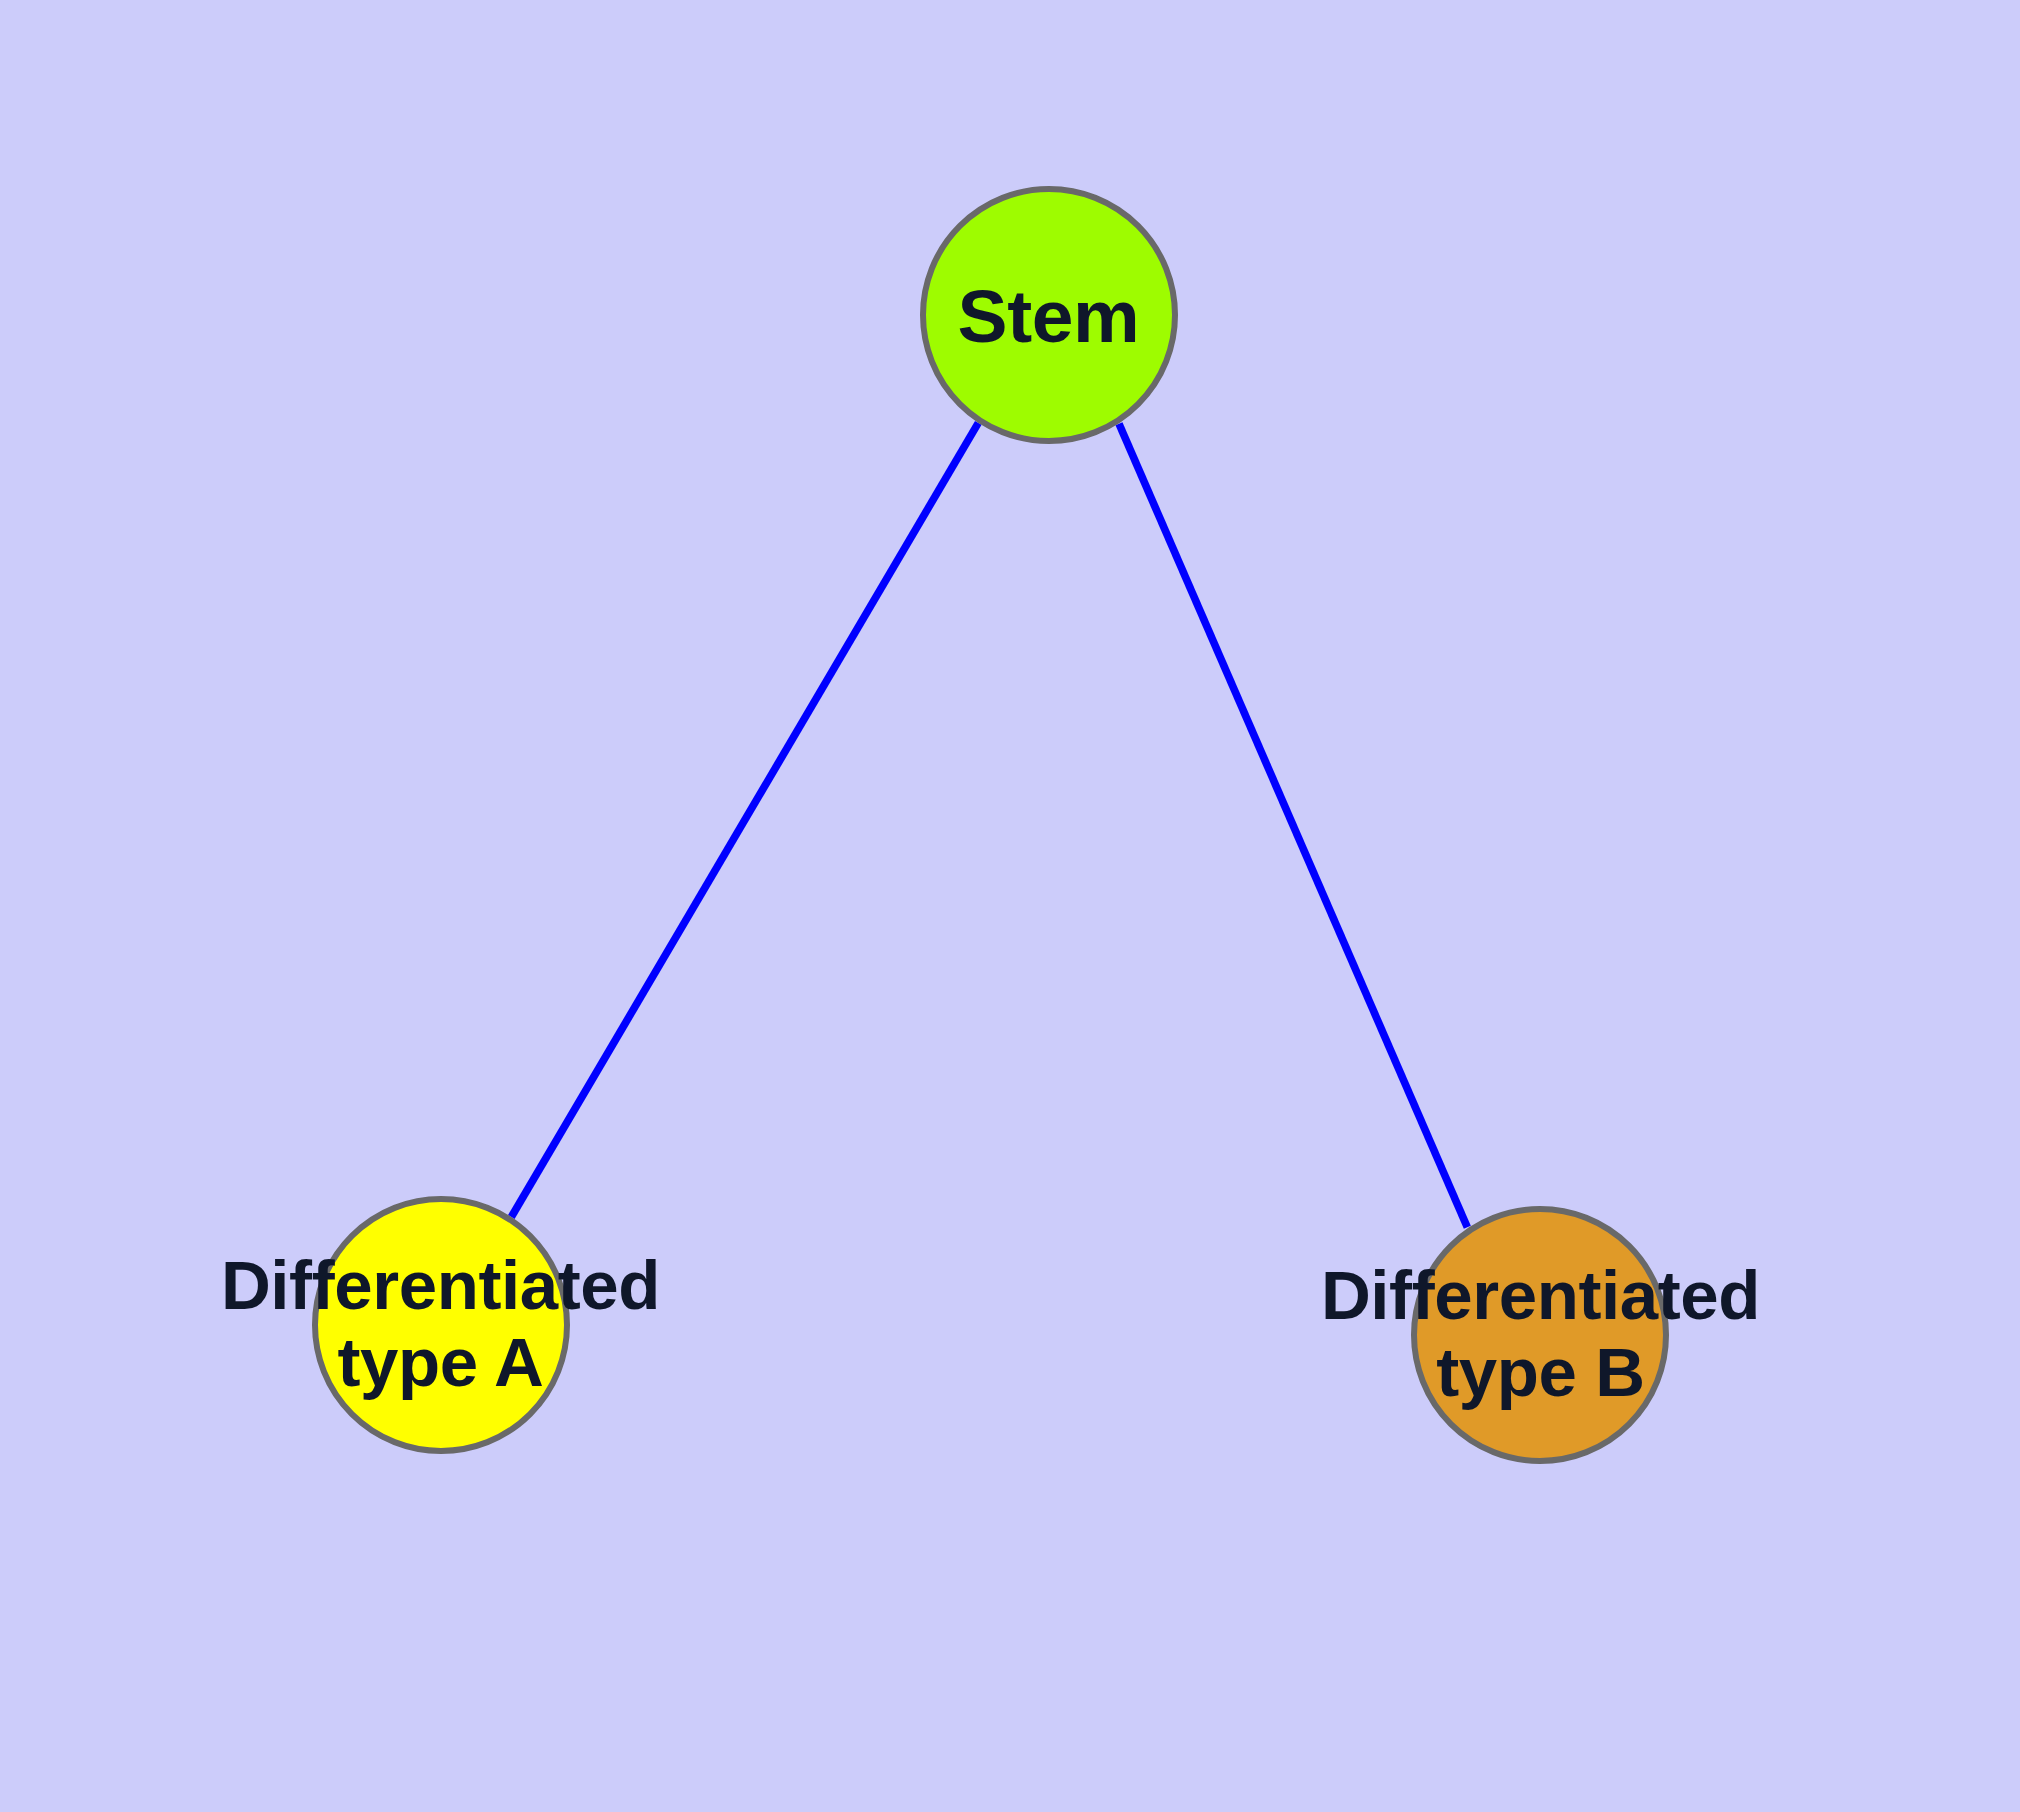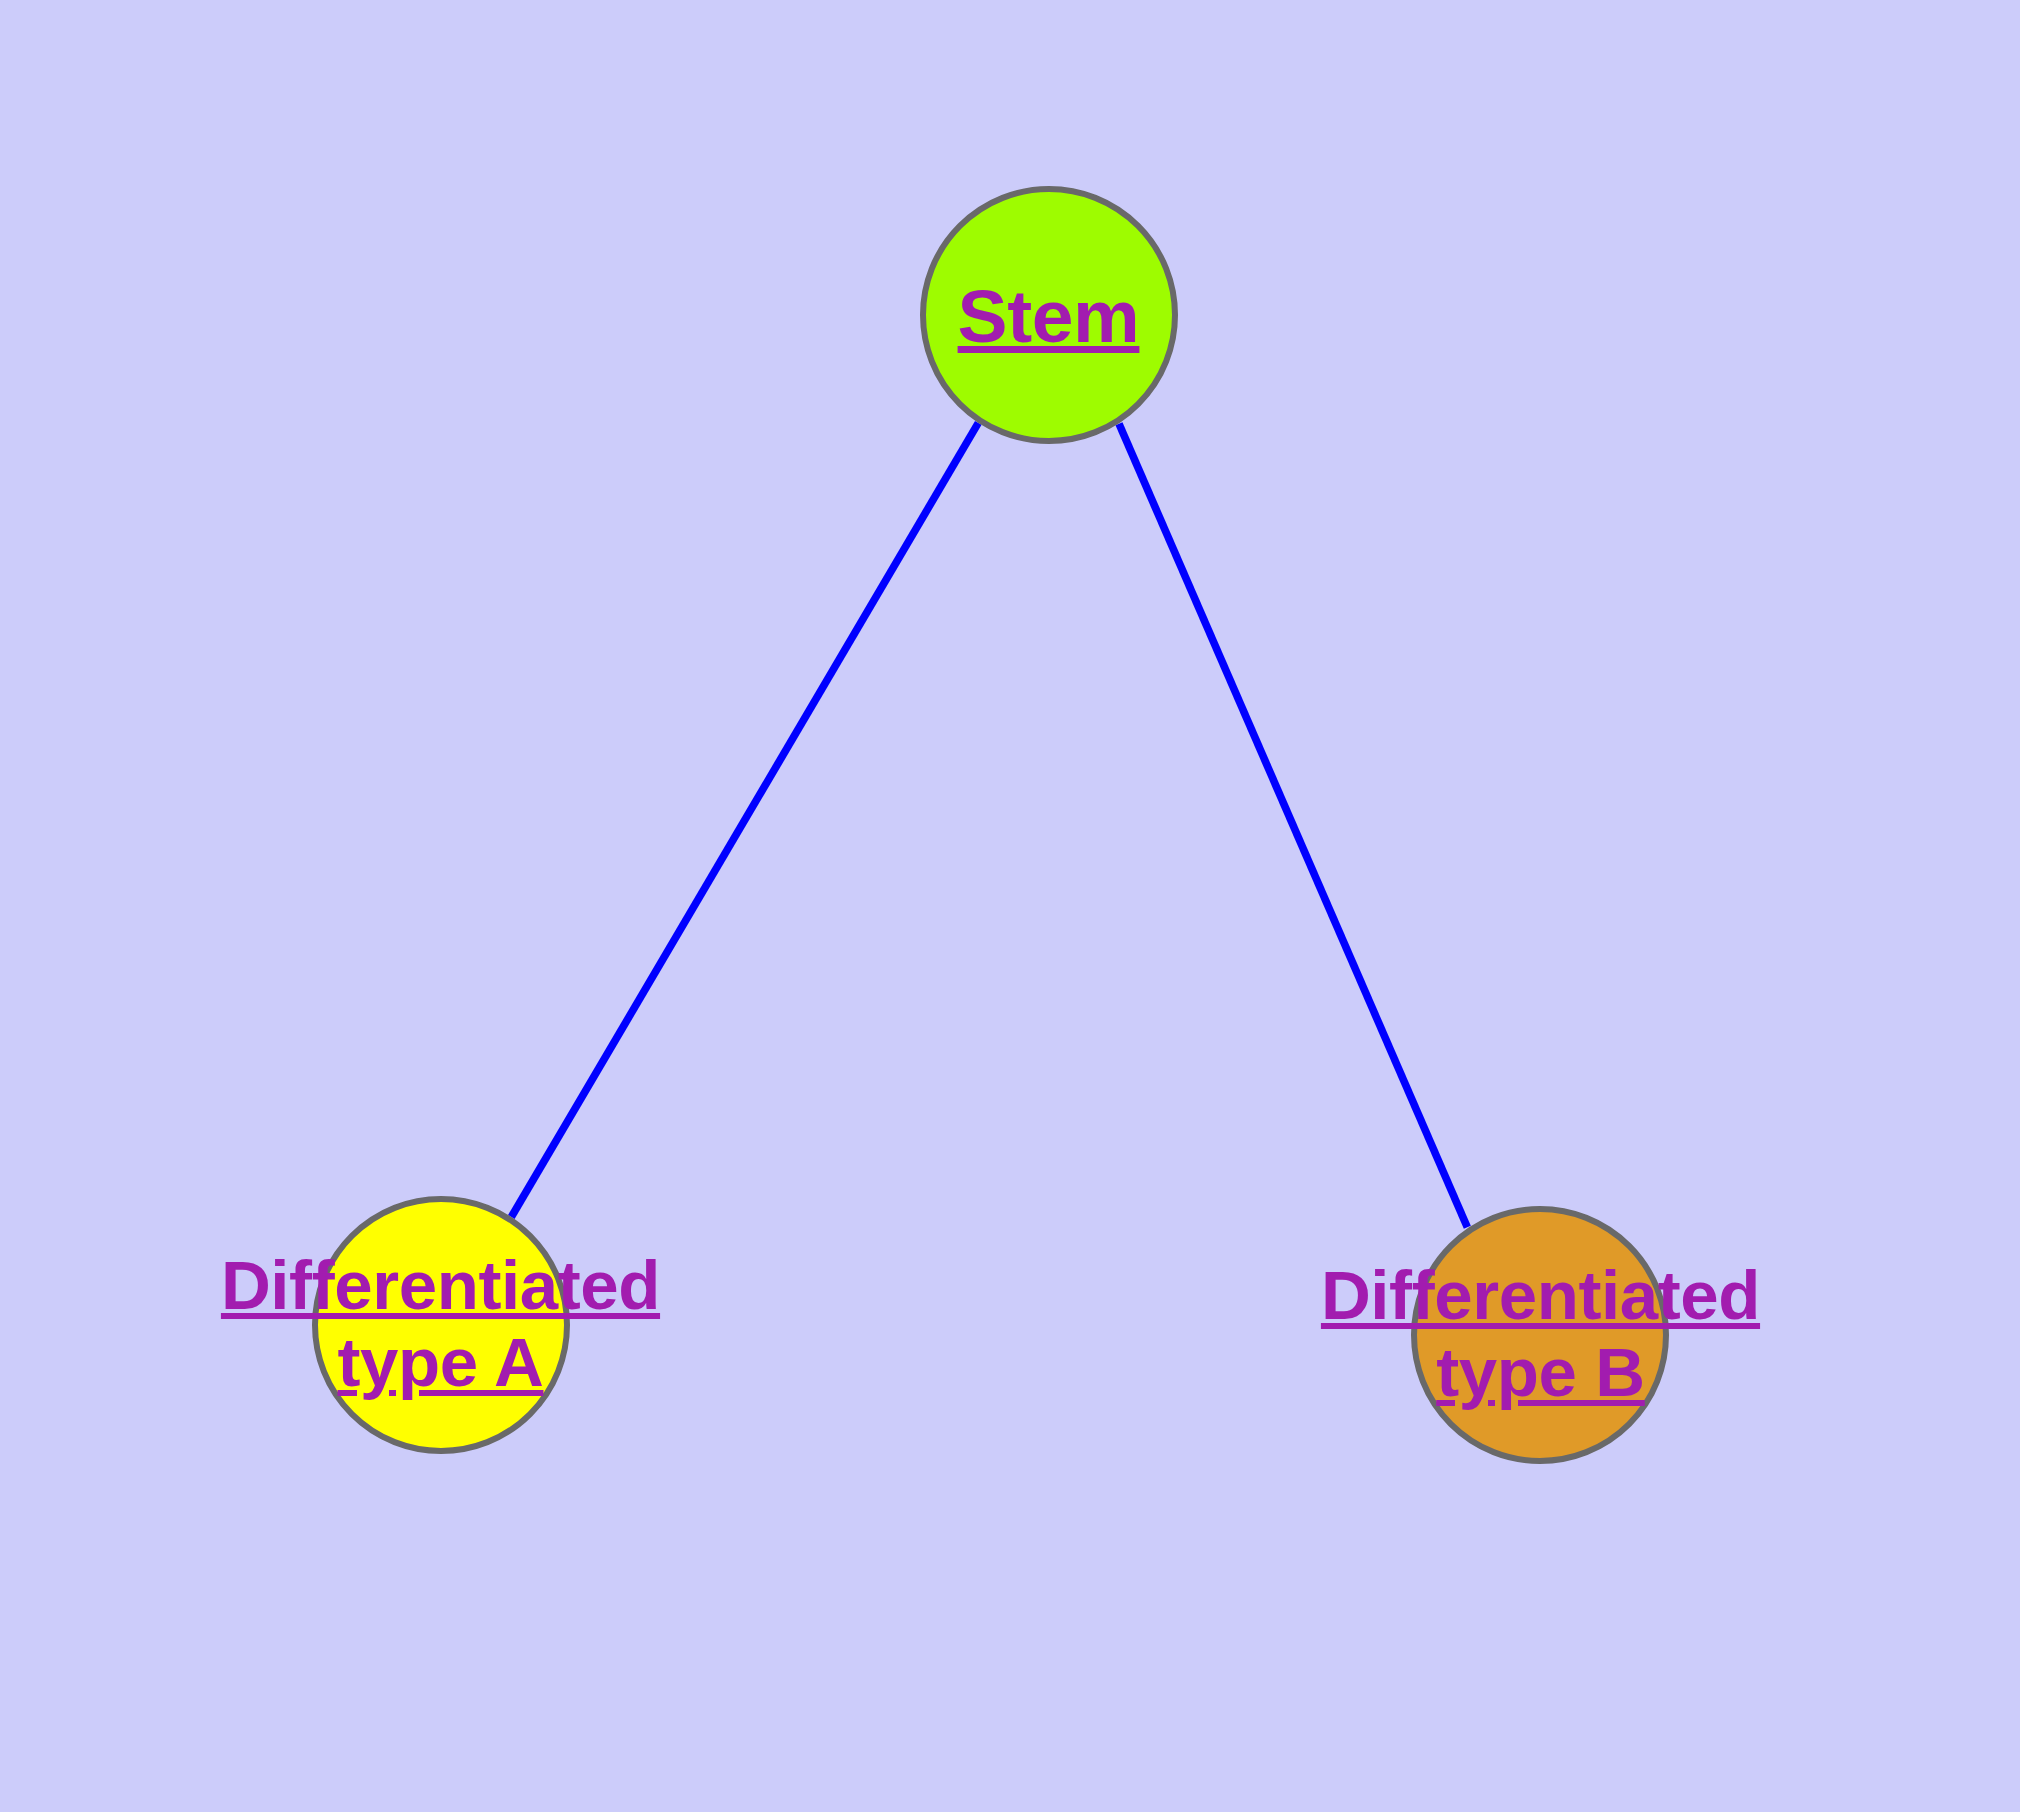--- a/index.html
+++ b/index.html
@@ -28,27 +28,26 @@
     height: 1812px;
   }
   .node {
     position: absolute;
     border-radius: 50%;
     box-sizing: border-box;
     border: 6px solid #696969;
   }
   .node-label {
     position: absolute;
-    color: #a21caf;
+    color: #0f172a;
     font-weight: bold;
     text-align: center;
     line-height: 1.12;
     white-space: pre;
     letter-spacing: -0.4px;
-    text-decoration: underline;
   }
 </style>
 </head>
 <body style="background: rgb(204, 204, 250);">
 
 <div id="canvas" style="background: rgb(204, 204, 250); width: 2021px; height: 1812px;">
 
   <svg id="edge-layer" viewBox="0 0 2384 2138">
     <line stroke-linecap="butt" x1="1154" y1="499" x2="603" y2="1436" stroke="#0000ff" stroke-width="9"></line>
     <line stroke-linecap="butt" x1="1320" y1="500" x2="1731" y2="1448" stroke="#0000ff" stroke-width="9"></line>

